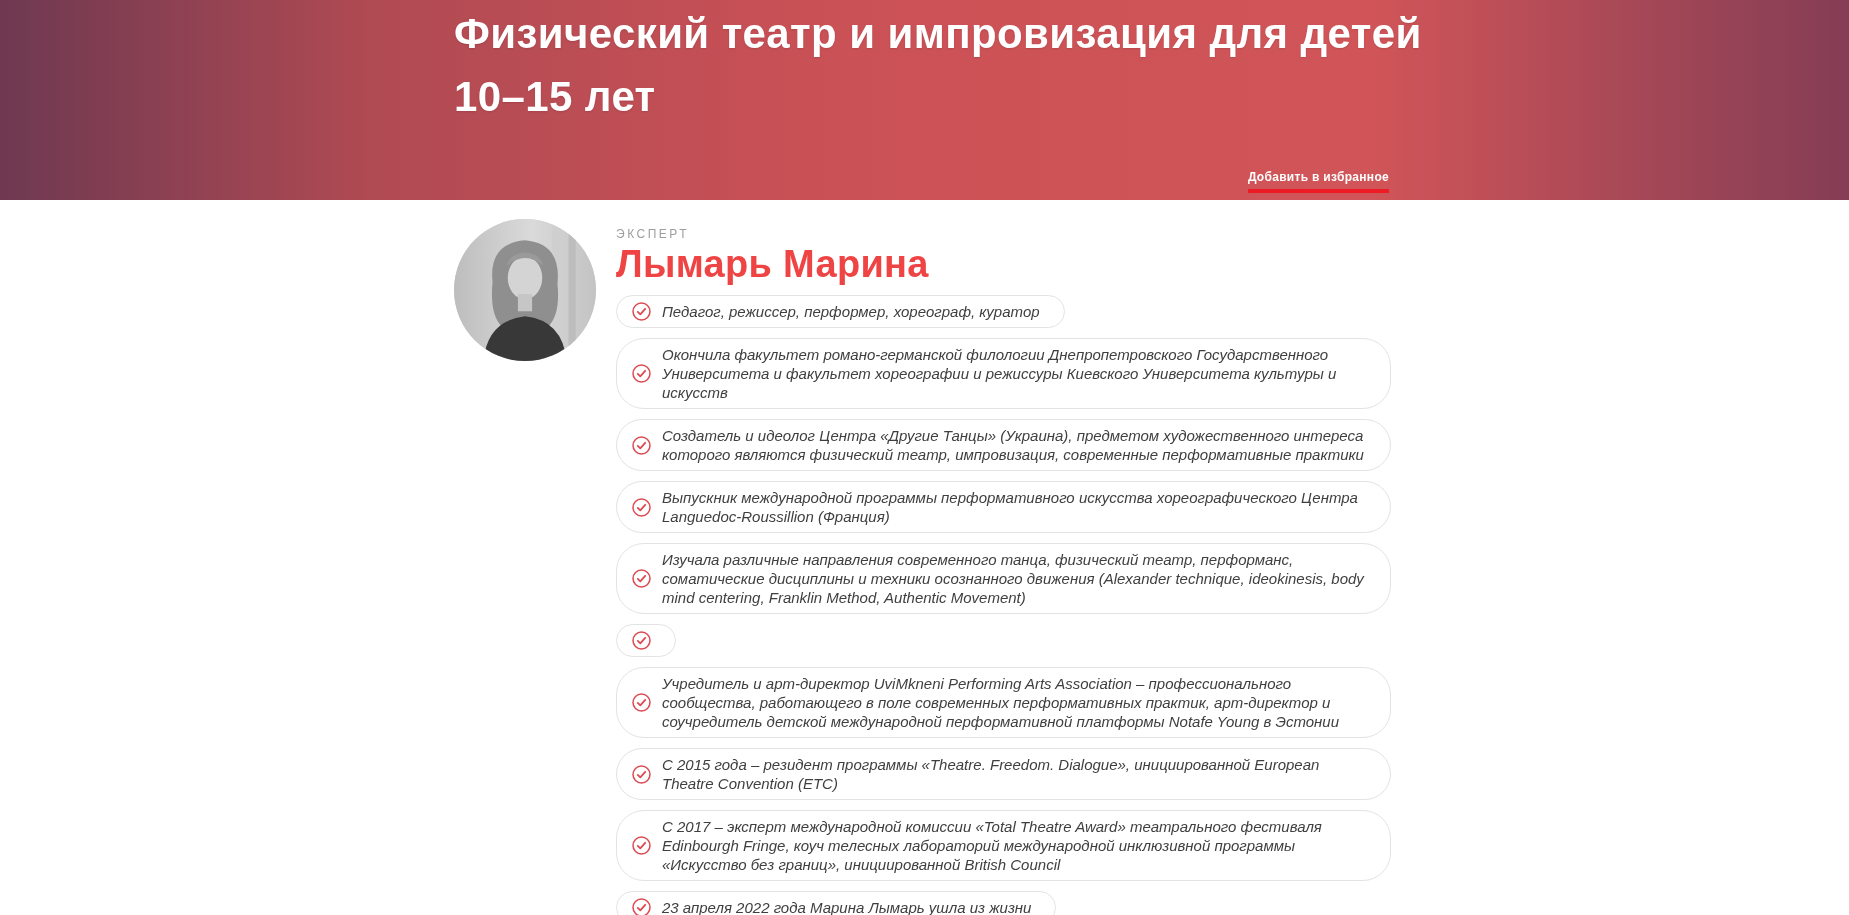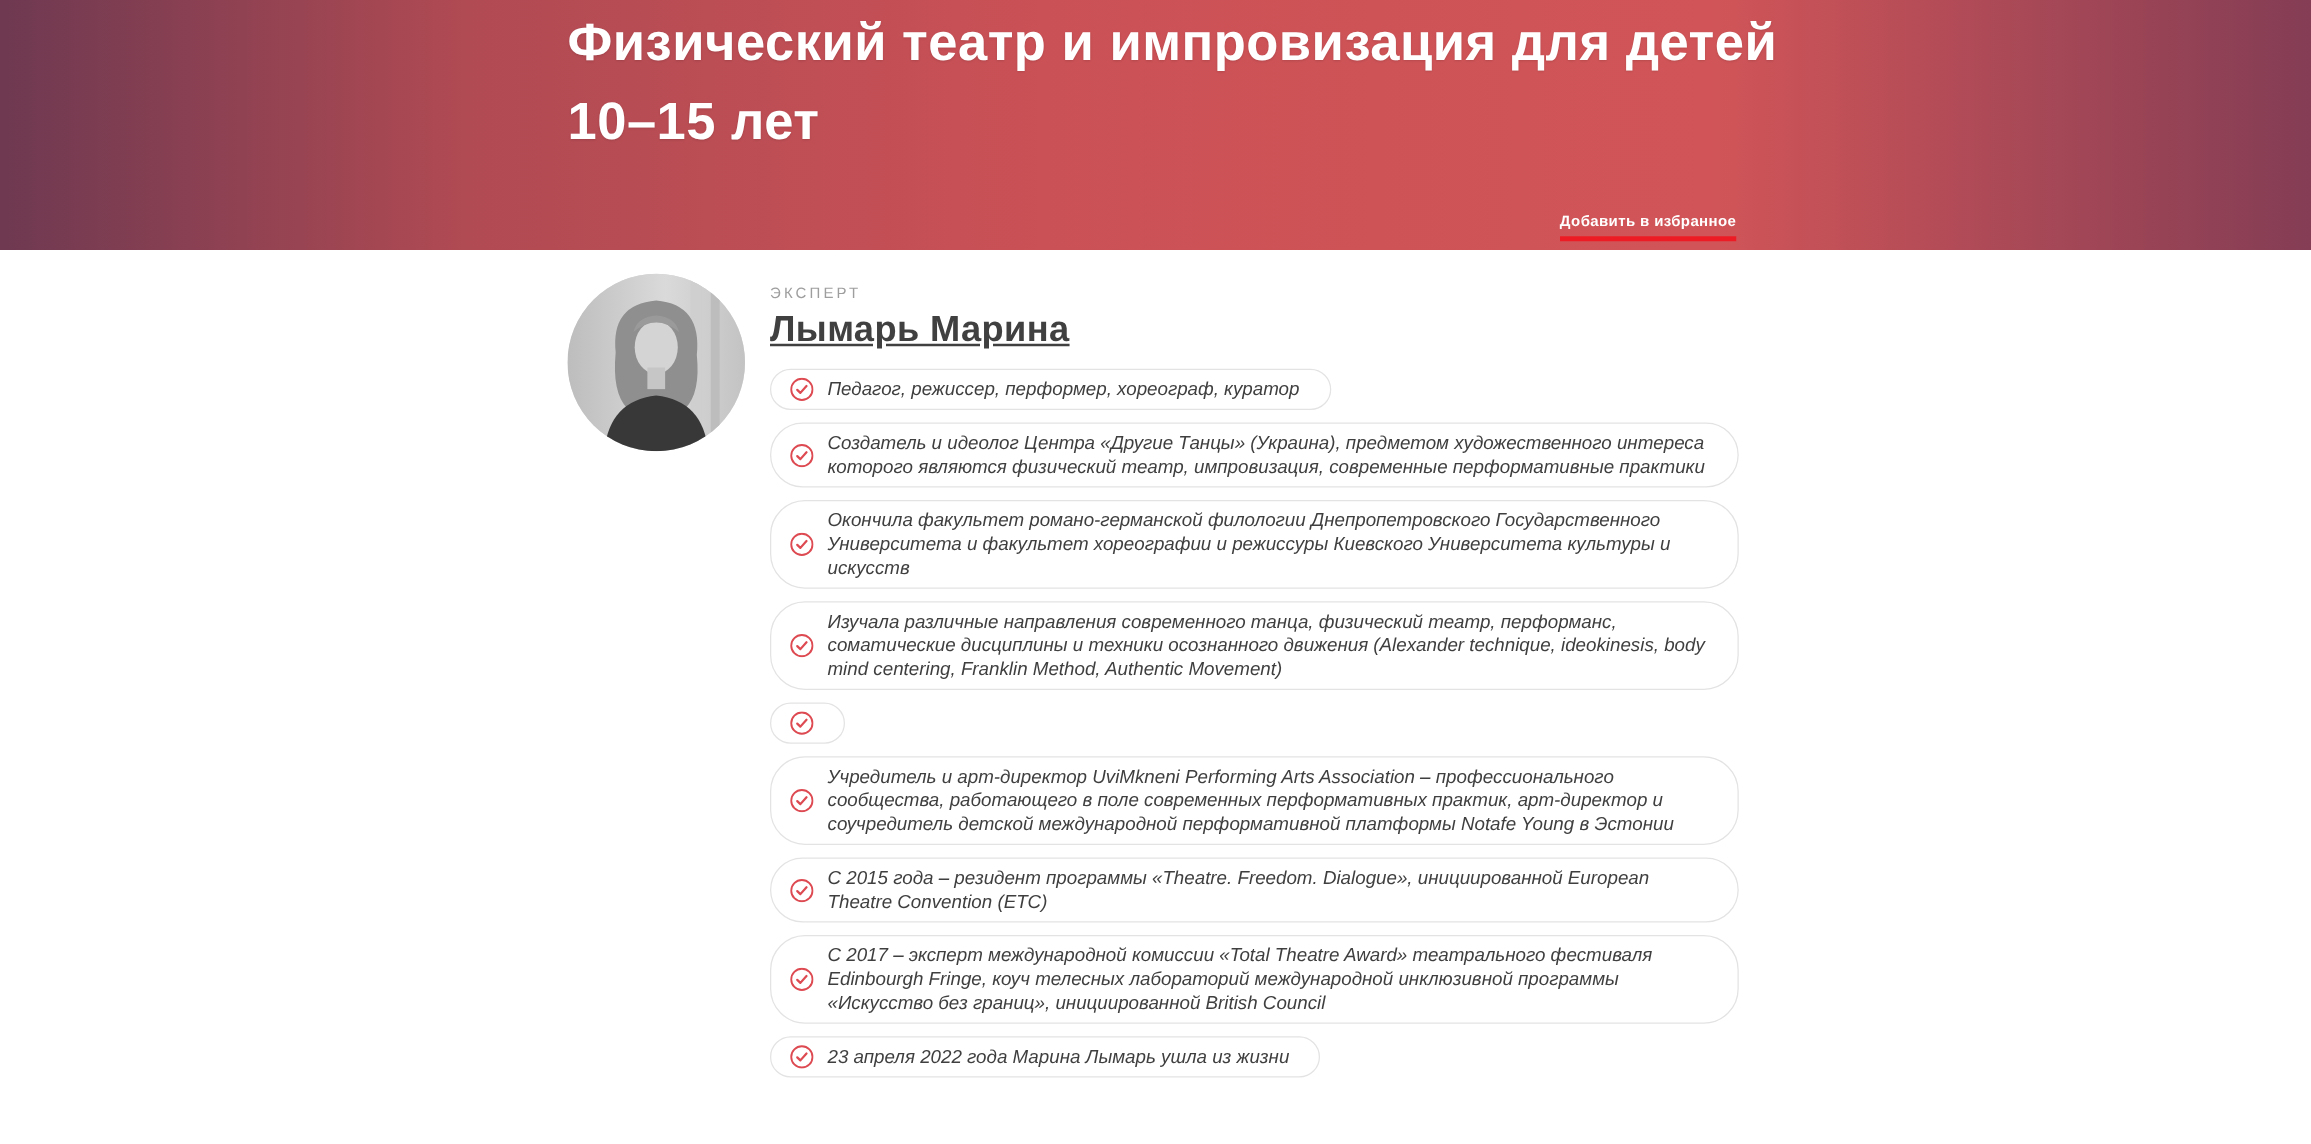--- a/index.html
+++ b/index.html
@@ -67,26 +67,25 @@
     min-width:0;
   }
   .eyebrow{
     font-size:12px;
     letter-spacing:2.5px;
     color:var(--label-gray);
     line-height:14px;
   }
   .name{
     margin:6px 0 0;
-    font-size:29px;
+    font-size:38px;
     line-height:34px;
     font-weight:bold;
-    color:#404040;
+    color:#ef4444;
     letter-spacing:0.3px;
-    text-decoration:underline;
   }
   .facts{
     margin-top:14px;
     display:flex;
     flex-direction:column;
     align-items:flex-start;
     gap:10px;
     font-style:italic;
   }
   .fact{
@@ -154,33 +153,42 @@
     <span class="fact-text">Педагог, режиссер, перформер, хореограф, куратор</span>
   </div>
 
   <div class="fact">
     <span class="check">
       <svg width="19" height="19" viewBox="0 0 19 19" xmlns="http://www.w3.org/2000/svg">
         <circle cx="9.5" cy="9.5" r="8.5" fill="none" stroke="currentColor" stroke-width="1.5"></circle>
         <path d="M5.8 9.9 L8.3 12.3 L13.2 6.8" fill="none" stroke="currentColor" stroke-width="1.8" stroke-linecap="round" stroke-linejoin="round"></path>
       </svg>
     </span>
+    <span class="fact-text">Окончила факультет романо-германской филологии Днепропетровского Государственного Университета и факультет хореографии и режиссуры Киевского Университета культуры и искусств</span>
+  </div>
+
+  <div class="fact">
+    <span class="check">
+      <svg width="19" height="19" viewBox="0 0 19 19" xmlns="http://www.w3.org/2000/svg">
+        <circle cx="9.5" cy="9.5" r="8.5" fill="none" stroke="currentColor" stroke-width="1.5"></circle>
+        <path d="M5.8 9.9 L8.3 12.3 L13.2 6.8" fill="none" stroke="currentColor" stroke-width="1.8" stroke-linecap="round" stroke-linejoin="round"></path>
+      </svg>
+    </span>
     <span class="fact-text">Создатель и идеолог Центра «Другие Танцы» (Украина), предметом художественного интереса которого являются физический театр, импровизация, современные перформативные практики</span>
   </div>
 
   <div class="fact">
     <span class="check">
       <svg width="19" height="19" viewBox="0 0 19 19" xmlns="http://www.w3.org/2000/svg">
         <circle cx="9.5" cy="9.5" r="8.5" fill="none" stroke="currentColor" stroke-width="1.5"></circle>
         <path d="M5.8 9.9 L8.3 12.3 L13.2 6.8" fill="none" stroke="currentColor" stroke-width="1.8" stroke-linecap="round" stroke-linejoin="round"></path>
       </svg>
     </span>
-    <span class="fact-text">Окончила факультет романо-германской филологии Днепропетровского Государственного Университета и факультет хореографии и режиссуры Киевского Университета культуры и искусств</span>
-  </div>
-
+    <span class="fact-text">Выпускник международной программы перформативного искусства хореографического Центра Languedoc-Roussillion (Франция)</span>
+  </div>
 
   <div class="fact">
     <span class="check">
       <svg width="19" height="19" viewBox="0 0 19 19" xmlns="http://www.w3.org/2000/svg">
         <circle cx="9.5" cy="9.5" r="8.5" fill="none" stroke="currentColor" stroke-width="1.5"></circle>
         <path d="M5.8 9.9 L8.3 12.3 L13.2 6.8" fill="none" stroke="currentColor" stroke-width="1.8" stroke-linecap="round" stroke-linejoin="round"></path>
       </svg>
     </span>
     <span class="fact-text">Изучала различные направления современного танца, физический театр, перформанс, соматические дисциплины и техники осознанного движения (Alexander technique, ideokinesis, body mind centering, Franklin Method, Authentic Movement)</span>
   </div>

